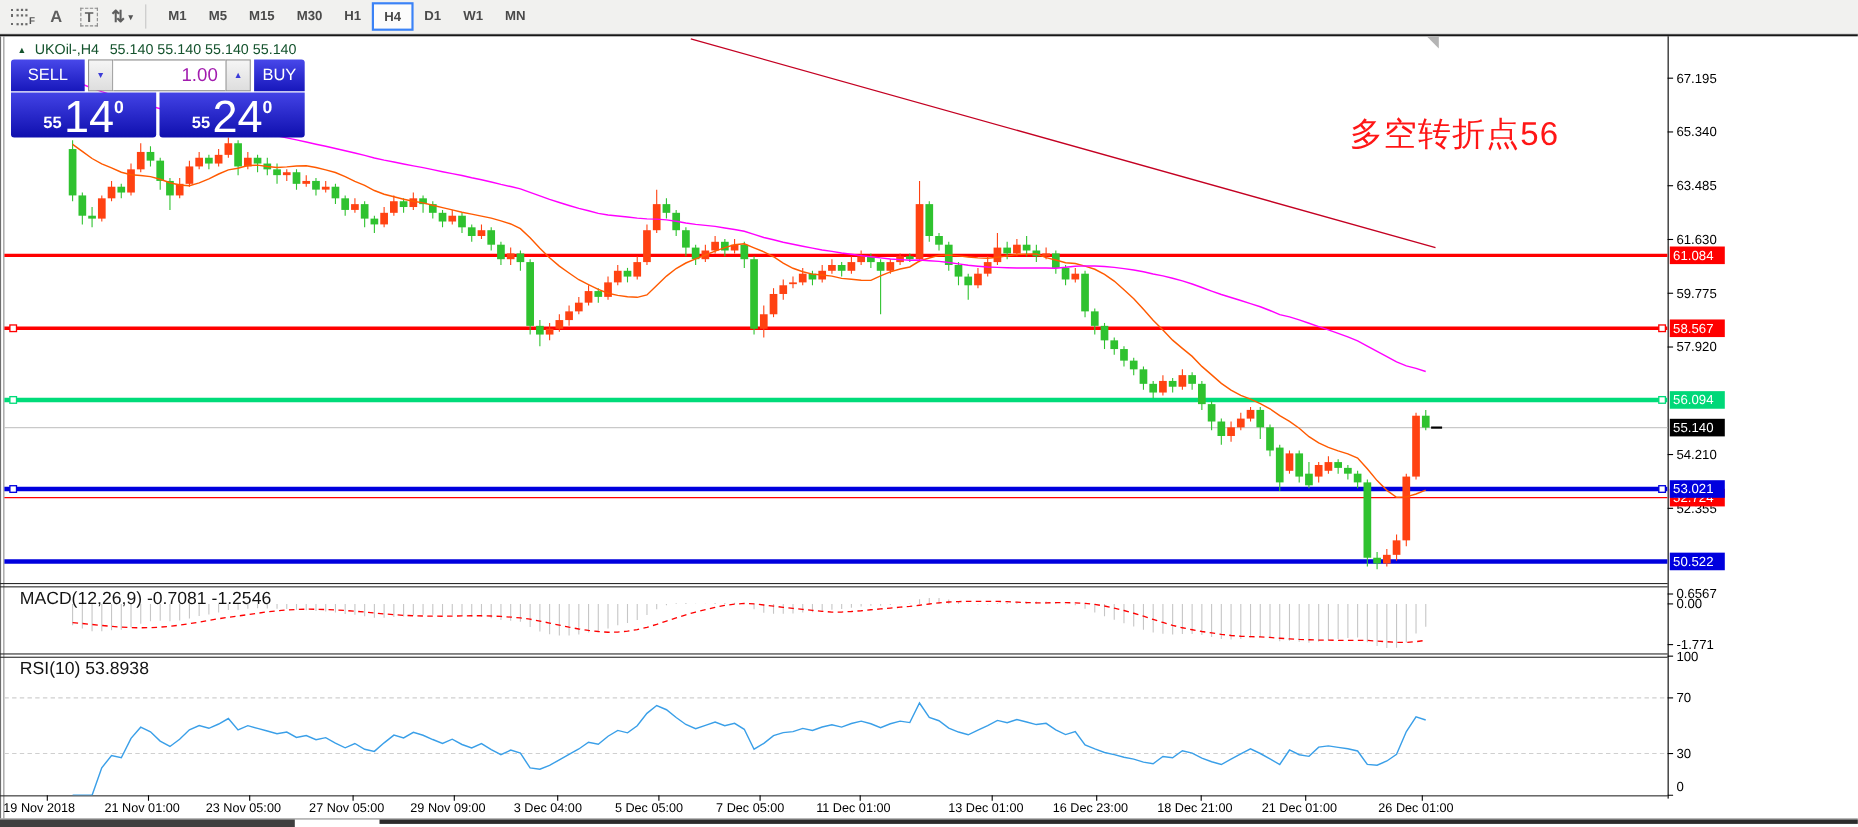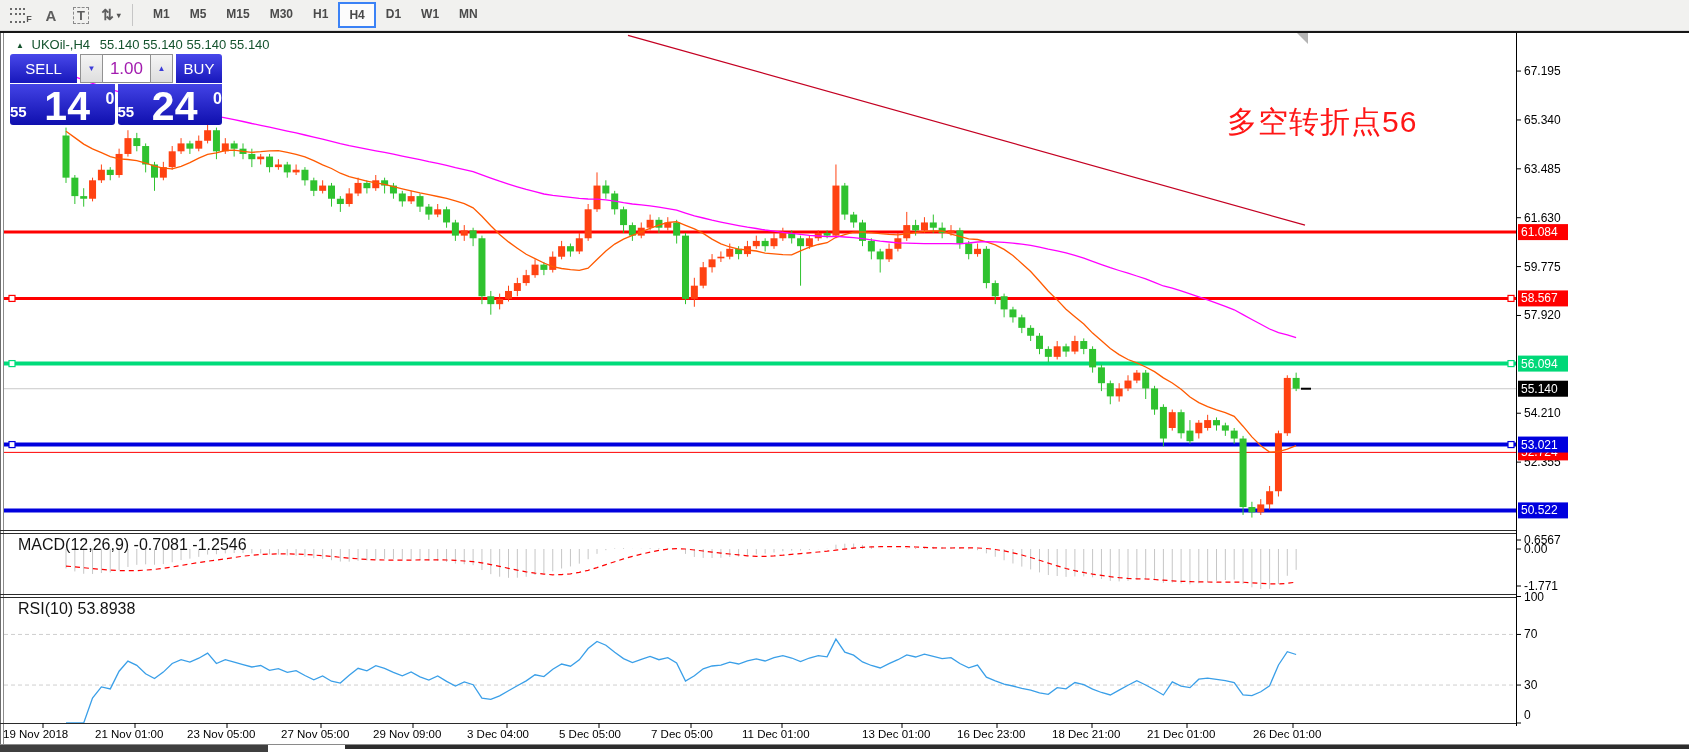--- a/index.html
+++ b/index.html
@@ -20,36 +20,36 @@
   .tf-btn.active{background:#fcfcfc;border:2px solid #3b82f6;padding:4px 9px}
   svg{position:absolute;left:0;top:0;z-index:1}
   svg text{font-family:"Liberation Sans","DejaVu Sans",sans-serif}
   .chart-title{position:absolute;left:16px;top:37px;font-size:13px;color:#14532d;z-index:4;white-space:nowrap}
   .chart-title .tri{font-size:8px;vertical-align:1px;margin-right:4px}
   .annotation{position:absolute;left:1227px;top:102px;font-size:30px;color:#ff1616;z-index:3;
               letter-spacing:1px;white-space:nowrap}
   .ind-label{position:absolute;left:18px;font-size:16px;color:#141414;z-index:3;white-space:nowrap}
   #macd-label{top:536px}
   #rsi-label{top:600px}
-  .trade-panel{position:absolute;left:10px;top:54px;width:212px;z-index:6}
+  .trade-panel{position:absolute;left:10px;top:54px;width:267px;z-index:6}
   .tp-row1{display:flex;height:29px}
   .sell-btn,.buy-btn{background:linear-gradient(#4848ea,#1717bb);color:#fff;display:flex;align-items:center;
            justify-content:center;font-size:15px;cursor:pointer}
   .sell-btn{width:67px;border-radius:3px 0 0 0;margin-right:3px}
   .buy-btn{width:46px;border-radius:0 3px 0 0;margin-left:3px;flex:0 0 auto}
   .spin-btn{width:21px;background:linear-gradient(#f5f5f5,#dedede);border:1px solid #929292;color:#3c3cd8;
             font-size:8px;display:flex;align-items:center;justify-content:center;cursor:pointer}
   .vol-input{flex:1;border:1px solid #8a8a8a;border-left:none;border-right:none;background:#fff;color:#a21caf;
              font-size:17px;display:flex;align-items:center;justify-content:flex-end;padding-right:7px}
   .tp-row2{display:flex;height:41px;margin-top:1px}
   .price-box{flex:1;background:linear-gradient(#4343e6,#0f0fae);color:#fff;display:flex;align-items:flex-end;
-             justify-content:space-between;cursor:pointer;border-radius:0 0 3px 3px}
+             justify-content:center;cursor:pointer;border-radius:0 0 3px 3px}
   .price-box + .price-box{margin-left:3px}
   .pb-prefix{font-size:15px;font-weight:700;margin:0 2px 5px 0}
-  .pb-big{font-size:41px;line-height:37px;font-weight:700}
+  .pb-big{font-size:41px;line-height:37px;font-weight:400}
   .pb-sup{font-size:16px;margin-bottom:17px;font-weight:700}
 </style>
 </head>
 <body>
 
 <div class="toolbar">
   <div id="tool-group" style="display:flex;align-items:center;margin-left:6px">
       <span class="tool-btn">
         <span class="fibo-lines">
           <i></i>

